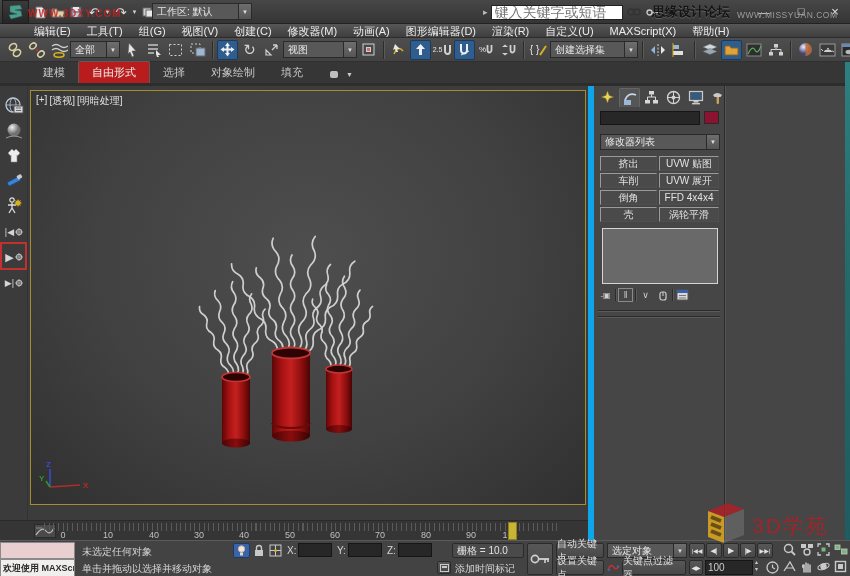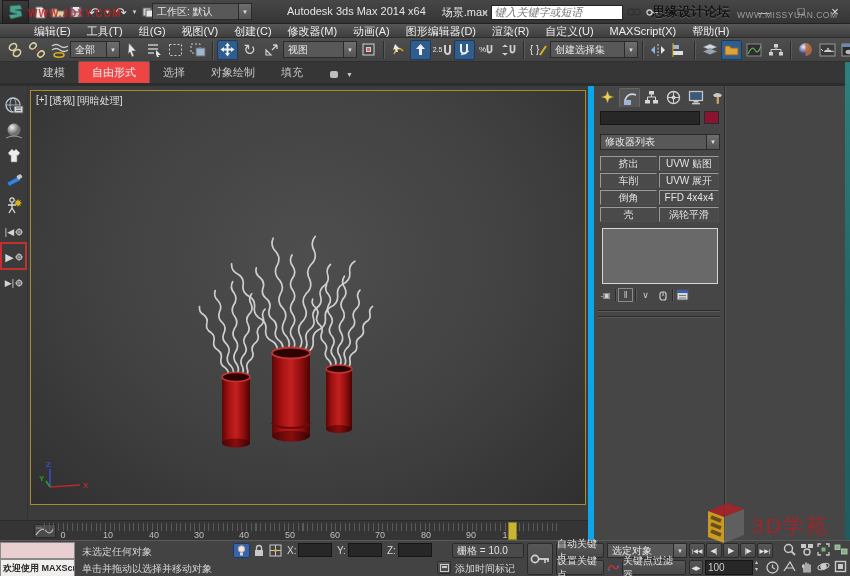--- a/index.html
+++ b/index.html
@@ -17,31 +17,31 @@
 .btn{display:flex;align-items:center;justify-content:center;background:linear-gradient(#575757,#484848);border:1px solid #2a2a2a;border-radius:2px;color:#e2e2e2;font-size:10px}
 .fld{background:#272727;border:1px solid #161616;color:#ccc;font-size:10px;padding:0 2px}
 input.fld{outline:none}
 
 #titlebar{left:0;top:0;width:850px;height:24px;background:linear-gradient(#474747,#353535);border-bottom:1px solid #222}
 #appbtn{left:2px;top:0;width:27px;height:24px;background:linear-gradient(#3a3a3a,#262626);border:1px solid #1d1d1d;display:flex;align-items:center;justify-content:center}
 #qa{left:32px;top:3px;height:18px;display:flex;align-items:center;gap:2px}
 #workspace{left:152px;top:3px;width:100px;height:17px}
 #titletext{left:287px;top:5px;display:flex;gap:16px;color:#e4e4e4;font-size:11px;white-space:nowrap}
 #searchwrap{left:483px;top:4px;display:flex;align-items:center;gap:3px}
-#search{width:132px;height:15px;background:#fff;border:1px solid #222;color:#555;font-size:11px;font-style:italic;padding:0 3px}
+#search{width:132px;height:15px;background:#fff;border:1px solid #222;color:#555;font-size:14px;padding:0 3px}
 .winbtn{width:22px;height:16px;display:flex;align-items:center;justify-content:center;color:#e0e0e0;font-size:11px}
 
 #menubar{left:0;top:24px;width:850px;height:14px;background:linear-gradient(#575757,#3e3e3e);border-bottom:1px solid #2c2c2c;display:flex;align-items:center;padding-left:26px}
 #menubar .mi{padding:0 8px;font-size:11px;color:#ececec;line-height:14px;white-space:nowrap}
 
 #toolbar{left:0;top:38px;width:850px;height:24px;background:linear-gradient(#4e4e4e,#424242);border-bottom:1px solid #303030;display:flex;align-items:center;padding-left:4px;gap:1px}
 
 #ribbon{left:0;top:62px;width:850px;height:24px;background:#363636;border-bottom:3px solid #2d2d2d;display:flex;align-items:flex-end;padding-left:30px}
 .rtab{padding:3px 13px;font-size:11px;color:#c9c9c9;white-space:nowrap}
-.rtab.active{background:#ef4444;border:1px solid #5d5d5d;border-bottom:none;color:#f0f0f0;border-radius:2px 2px 0 0}
+.rtab.active{background:#b91c1c;border:1px solid #5d5d5d;border-bottom:none;color:#f0f0f0;border-radius:2px 2px 0 0}
 
 #main{left:0;top:86px;width:588px;height:434px;background:#3c3c3c}
 #leftstrip{left:0;top:0;width:28px;height:434px;background:#3b3b3b;border-right:1px solid #333}
 .ltool{position:absolute;left:2px;width:24px;height:24px;display:flex;align-items:center;justify-content:center;color:#cfcfcf;font-size:9px}
 #redbox{left:0;top:156px;width:27px;height:28px;border:2px solid #c23030}
 #viewport{left:30px;top:4px;width:556px;height:415px;border:1px solid #a38d2e;background:radial-gradient(ellipse at 50% 40%,#4e4e4e 0%,#414141 55%,#303030 100%);overflow:hidden}
 #vplabel{left:5px;top:3px;display:flex;gap:2px;font-size:10px;color:#e0e0e0;z-index:5}
 #timeslider{left:30px;top:422px;width:556px;height:14px;background:#2c2c2c;border:1px solid #1f1f1f;display:flex;align-items:center}
 #tshandle{position:absolute;left:428px;top:1px;width:82px;height:11px;background:linear-gradient(#5e5e5e,#474747);border:1px solid #222;color:#e6e6e6;font-size:9px;display:flex;align-items:center;justify-content:center}
 .tsarr{position:absolute;top:1px;width:12px;height:11px;background:#3d3d3d;border:1px solid #222;color:#bbb;font-size:7px;display:flex;align-items:center;justify-content:center}
@@ -111,24 +111,20 @@
     <span class="ic sm">
         <svg width="13" height="12">
           <rect x="1" y="2" width="8" height="8" fill="#cfcfcf" stroke="#666"></rect>
           <rect x="4" y="4" width="8" height="7" fill="#e8e8e8" stroke="#666"></rect>
         </svg>
       </span>
   </div>
   <div id="workspace" class="abs dd">
     <span>工作区: 默认</span>
     <span class="arr">▼</span>
-  </div>
-  <div id="titletext" class="abs">
-    <span>Autodesk 3ds Max  2014 x64</span>
-    <span>场景.max</span>
   </div>
   <div id="searchwrap" class="abs">
     <span style="color:#bbb;font-size:9px">▸</span>
     <input id="search" placeholder="键入关键字或短语" style="">
     <span class="ic sm">
         <svg width="14" height="10">
           <circle cx="4" cy="5" r="3" fill="none" stroke="#333" stroke-width="1.5"></circle>
           <circle cx="10" cy="5" r="3" fill="none" stroke="#333" stroke-width="1.5"></circle>
           <line x1="6" y1="4" x2="8" y2="4" stroke="#333"></line>
         </svg>

